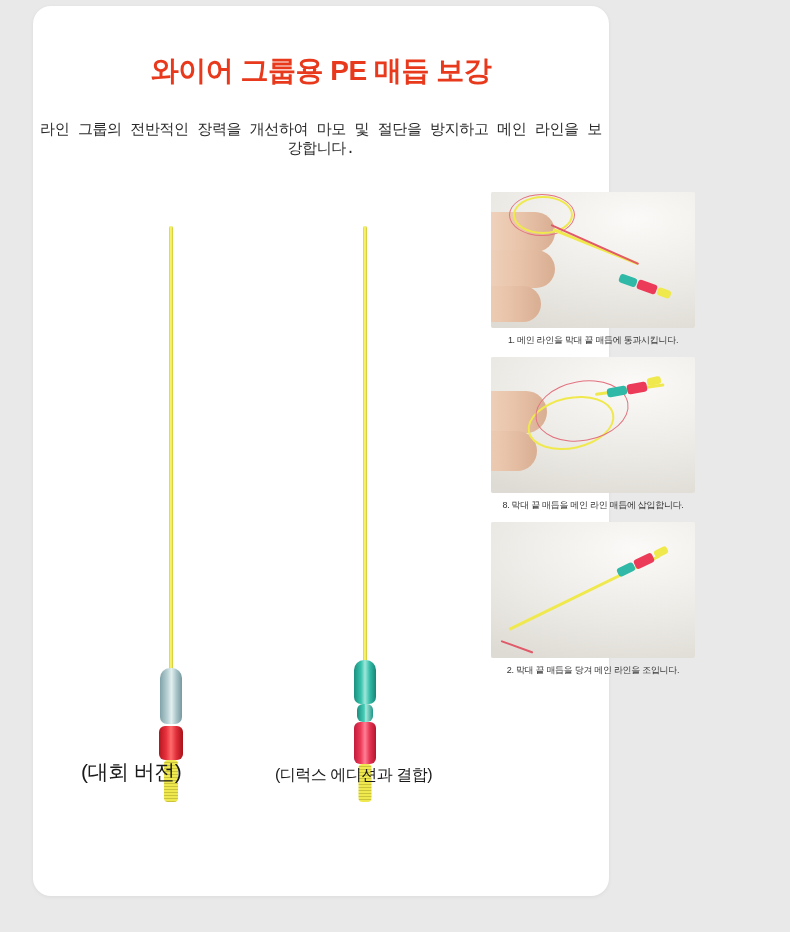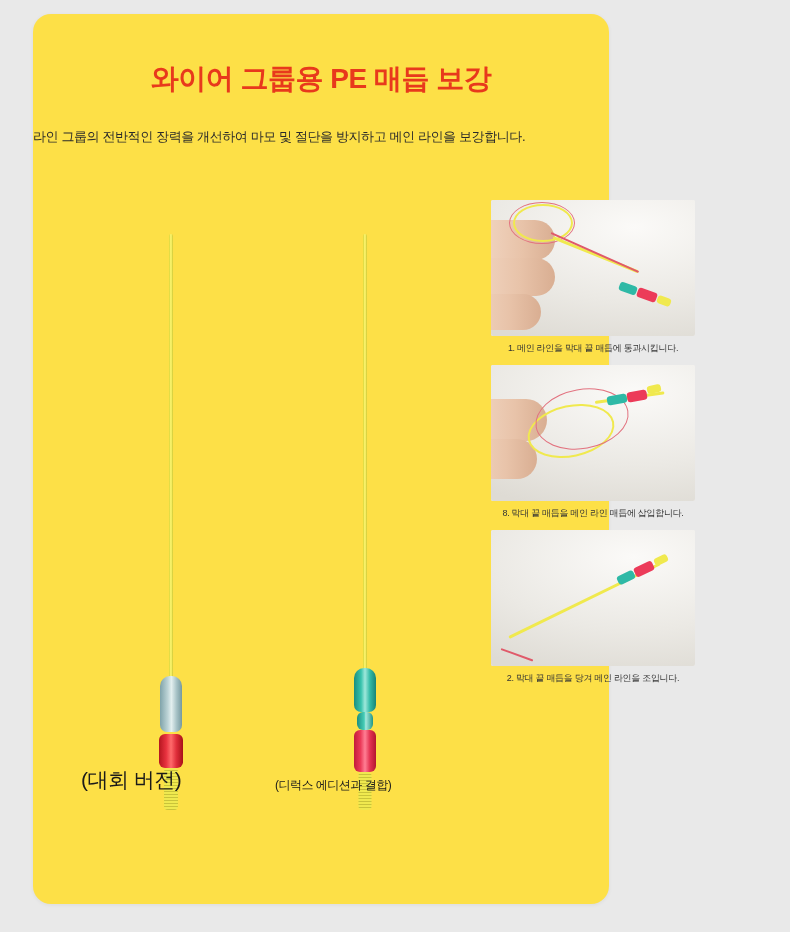--- a/index.html
+++ b/index.html
@@ -9,47 +9,48 @@
   }
   body {
     width: 790px;
     height: 932px;
     font-family: "Liberation Sans", sans-serif;
     overflow: hidden;
   }
   .page {
     position: absolute;
     left: 33px;
-    top: 14px;
+    top: 6px;
     width: 576px;
     height: 890px;
-    background: #fde047;
+    background: #ffffff;
     border-radius: 18px;
     box-shadow: 0 1px 4px rgba(0,0,0,0.06);
   }
   .title {
     position: absolute;
     top: 46px;
     left: 0;
     width: 100%;
     text-align: center;
     font-size: 28px;
     font-weight: bold;
     color: #e8391c;
     letter-spacing: -0.5px;
   }
   .subtitle {
     position: absolute;
     top: 114px;
     left: 0;
     width: 100%;
-    text-align: left;
-    font-size: 13px;
+    text-align: center;
+    font-size: 15px;
     color: #2a2a2a;
     letter-spacing: -0.4px;
+    font-family: Liberation Mono, monospace;
   }
 
   
   .showcase {
     position: absolute;
     left: 20px;
     top: 180px;
     width: 420px;
     height: 640px;
   }
@@ -64,21 +65,21 @@
 
   .spec-label {
     position: absolute;
     bottom: 0;
     width: 100%;
     text-align: left;
     color: #1a1a1a;
     letter-spacing: -0.5px;
   }
   .specimen.a .spec-label { font-size: 21px; }
-  .specimen.b .spec-label { font-size: 12px; }
+  .specimen.b .spec-label { font-size: 16px; }
 
   
   .assembly {
     position: absolute;
     left: 50%;
     transform: translateX(-50%);
     top: 40px;
     width: 60px;
     height: 520px;
   }

